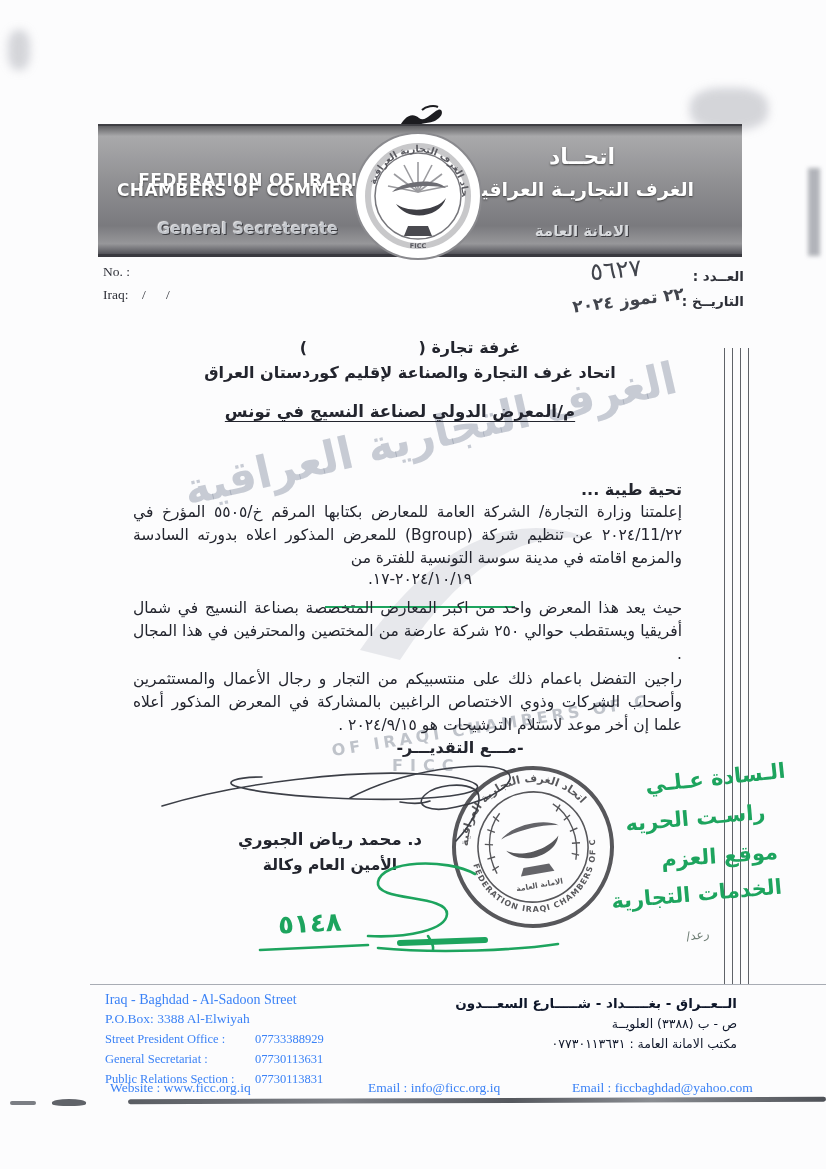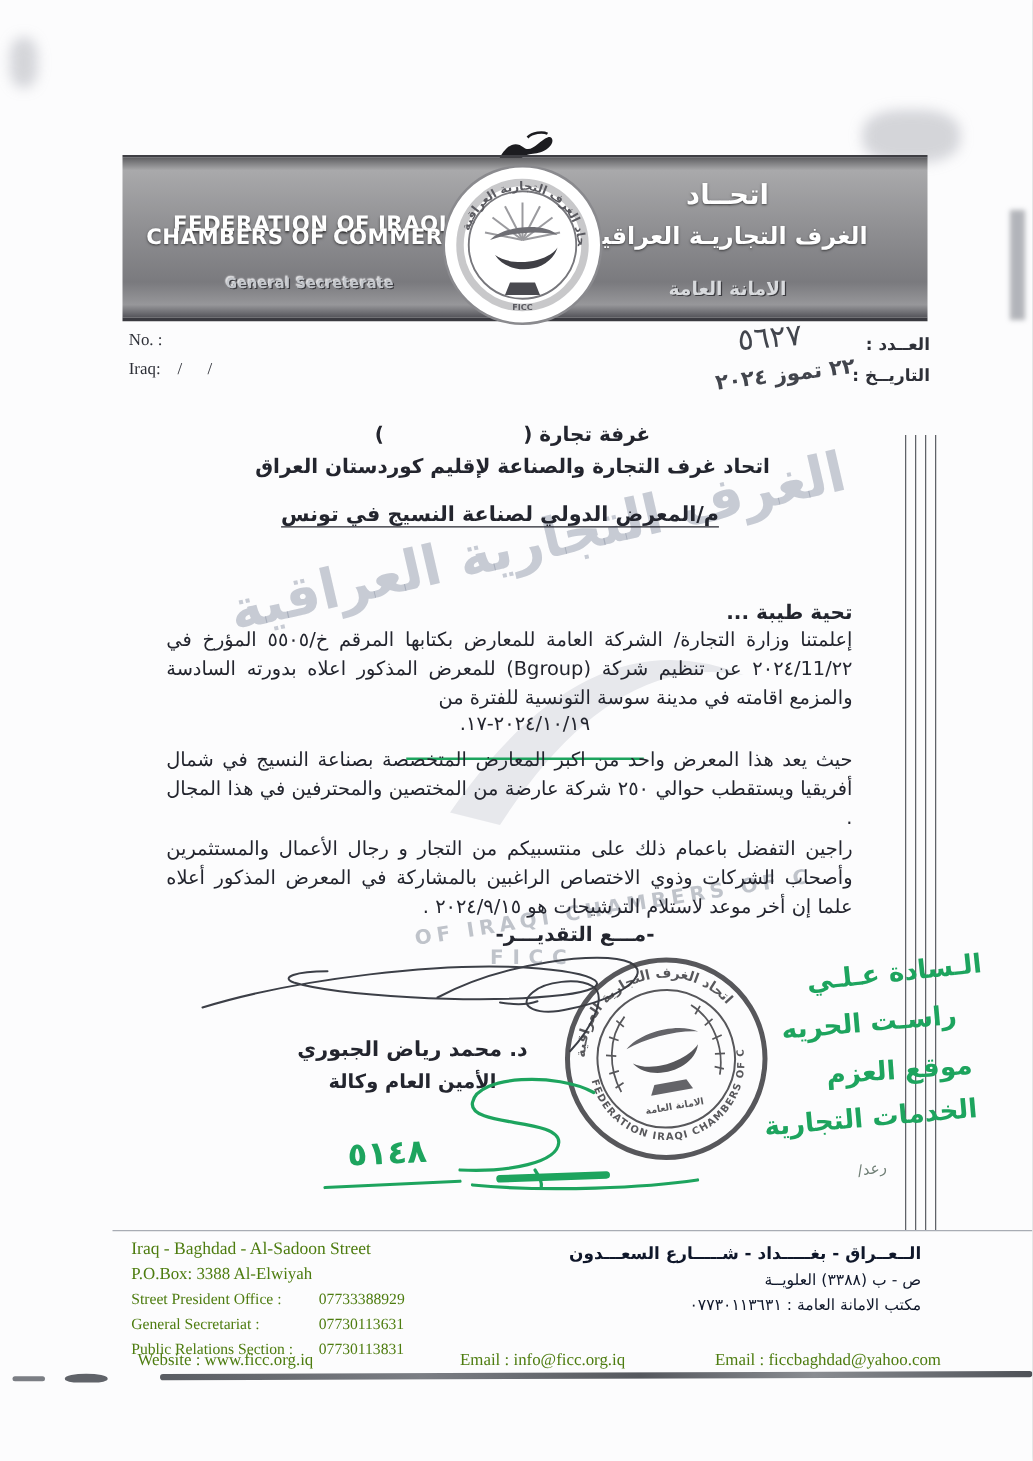--- a/index.html
+++ b/index.html
@@ -11,38 +11,38 @@
   .edge-mark{background:rgba(88,93,104,.45);filter:blur(2px);}
   .scanline{width:1.4px;background:#43464e;opacity:.85;}
   
   .banner{left:98px;top:124px;width:644px;height:128px;
           background:linear-gradient(180deg,#5f5f62 0%,#a9a9ab 8%,#8f8f92 45%,#7a7a7e 78%,#97979a 92%,#54545a 100%);
           border-top:2px solid #3f3f44;border-bottom:3px solid #3a3a40;}
   .banner .en1,.banner .en2{position:absolute;left:0;width:300px;text-align:center;color:#fff;
           font-weight:bold;font-size:17px;letter-spacing:.4px;text-shadow:0 1px 2px rgba(0,0,0,.6);}
   .banner .en1{top:44px;text-align:center;} .banner .en2{top:54px;}
   .banner .dept-en{position:absolute;left:30px;top:94px;width:240px;text-align:center;
-          font-weight:bold;font-size:11px;color:#c3c6cb;
+          font-weight:bold;font-size:15px;color:#c3c6cb;
           text-shadow:1px 1px 0 #3c3c40,-1px -1px 1px #e8e8ea;letter-spacing:.5px;}
   .banner .ar1,.banner .ar2{position:absolute;right:20px;width:280px;text-align:center;color:#fff;
           font-weight:bold;text-shadow:0 1px 2px rgba(0,0,0,.6);}
   .banner .ar1{top:18px;font-size:22px;} .banner .ar2{top:52px;font-size:19px;}
   .banner .dept-ar{position:absolute;right:60px;top:96px;width:200px;text-align:center;
           font-weight:bold;font-size:15px;color:#d8dadd;text-shadow:1px 1px 0 #3c3c40;}
   
   .reflbl-en{font-size:13.5px;color:#2e3038;font-family:"Liberation Serif",serif;}
   .reflbl-ar{font-size:13.5px;font-weight:bold;color:#2e3038;}
   .hw{color:#42454d;}
   
   .artext{direction:rtl;text-align:justify;font-size:15.5px;line-height:23px;color:#23252e;}
   .center{text-align:center;}
   .wm{color:rgba(126,137,156,.42);font-weight:bold;pointer-events:none;}
   .green{color:#1da45e;}
   .gline{font-size:21px;font-weight:600;white-space:nowrap;}
-  .footer-en{font-family:"Liberation Serif",serif;color:#4d7c0f;}
+  .footer-en{font-family:"Liberation Serif",serif;color:#3b82f6;}
   .f-row{display:flex;font-size:12.5px;margin-top:5px;}
   .f-label{width:150px;}
   .f-row-ar{direction:rtl;font-size:12.5px;margin-top:5px;color:#0f172a;}
   .pre{white-space:pre;}
 </style>
 </head>
 <body>
 
 <div class="page">
 

